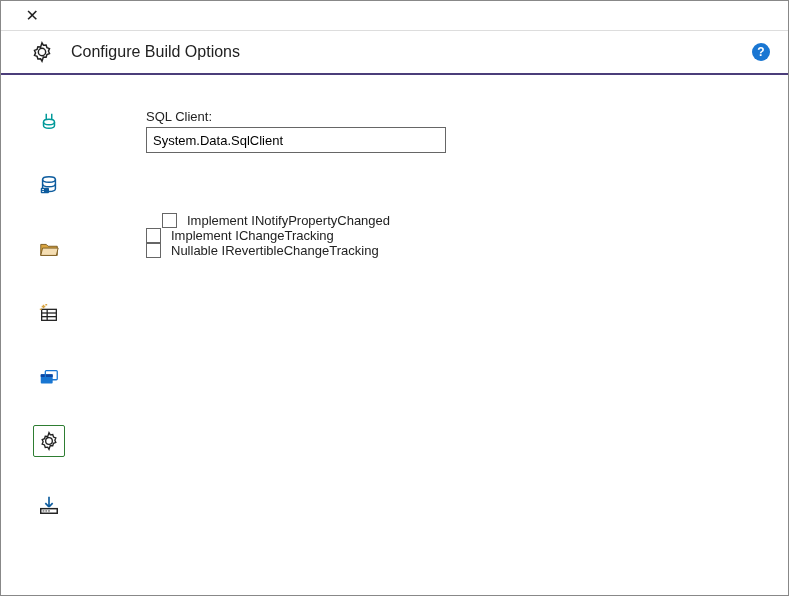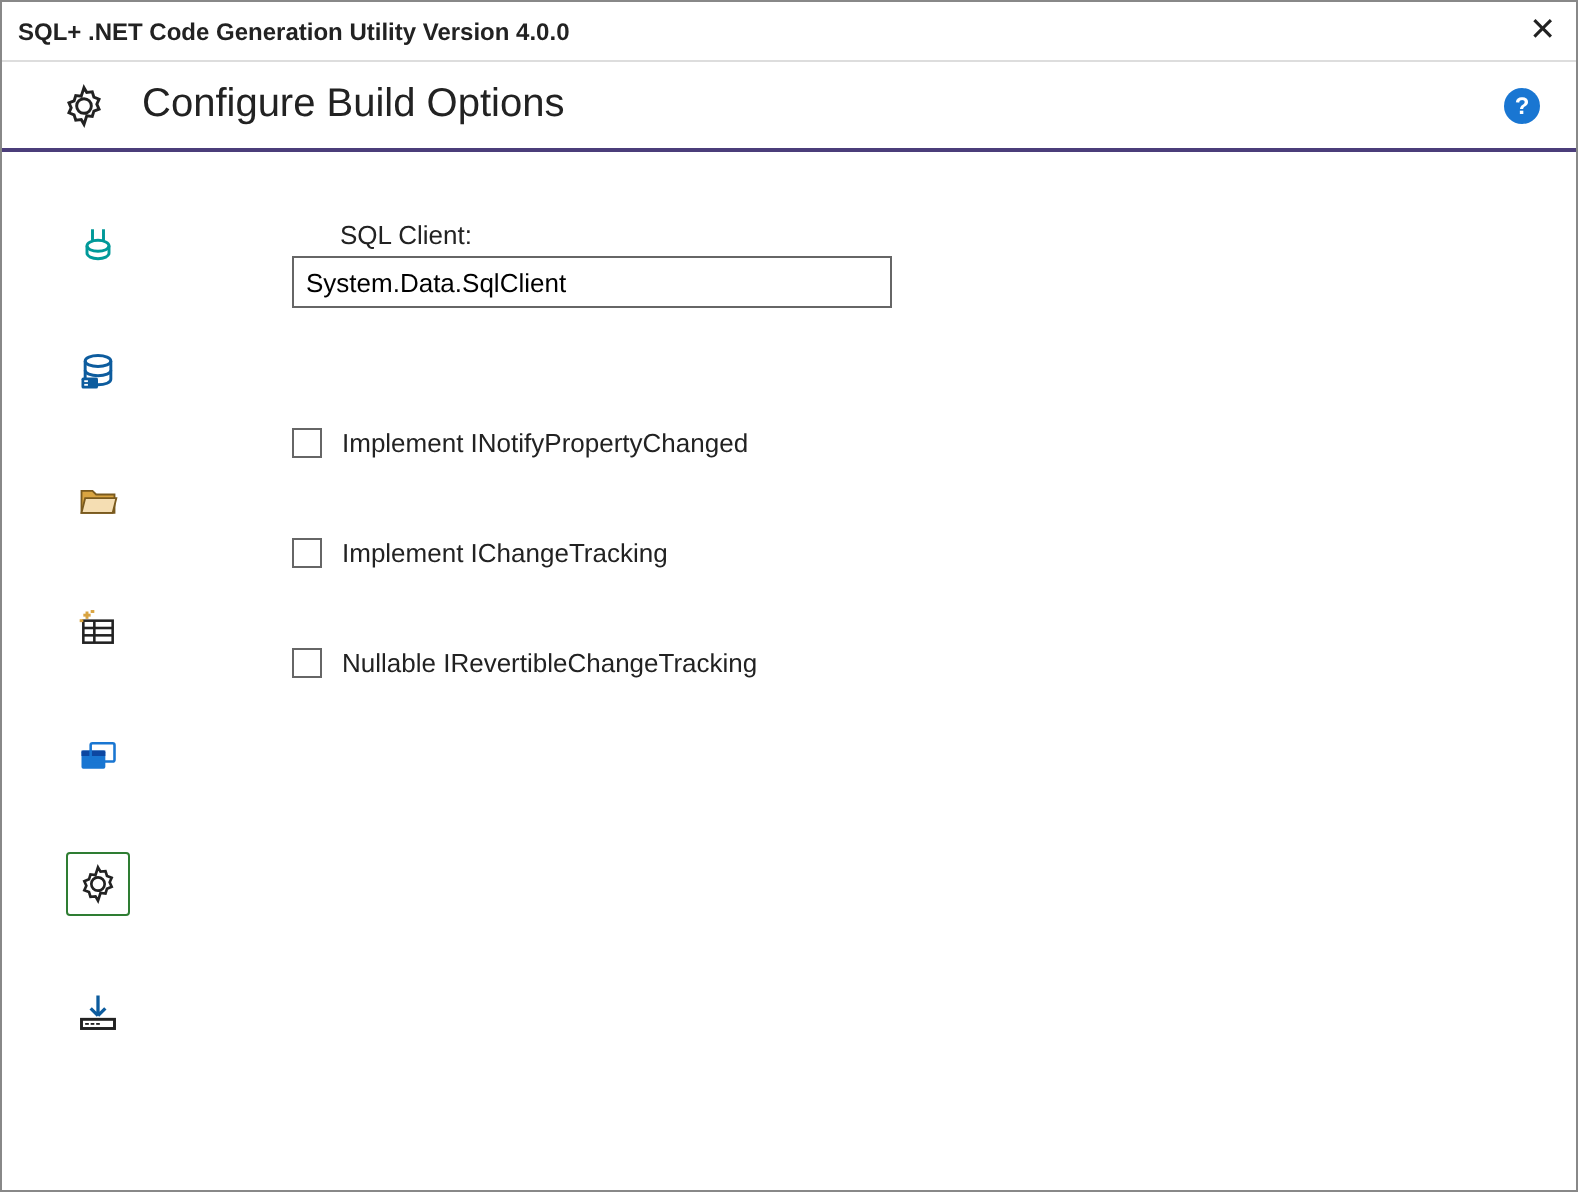--- a/index.html
+++ b/index.html
@@ -32,21 +32,21 @@
       font-family: Arial, sans-serif;
     }
     .header {
       display: flex;
       align-items: center;
       padding: 10px 18px 10px 30px;
       border-bottom: 2px solid #4b3d7a;
     }
     .header .gear { margin-right: 18px; }
     .header h1 {
-      font-size: 20px;
+      font-size: 16px;
       font-weight: 400;
       color: #222;
       flex: 1;
     }
     .help-badge {
       width: 18px; height: 18px;
       border-radius: 50%;
       background: #1976d2;
       color: #fff;
       font-size: 12px;
@@ -80,51 +80,48 @@
       border-color: #2e7d32;
     }
     .content {
       flex: 1;
       padding: 34px 20px 0 60px;
     }
     .field-label {
       font-size: 13px;
       color: #222;
       margin-bottom: 3px;
-      margin-left: 24px;
     }
     .text-input {
       width: 300px;
       height: 26px;
       padding: 4px 6px;
       font-size: 13px;
       border: 1px solid #666;
       font-family: inherit;
     }
     .check-row {
       display: flex;
       align-items: center;
       gap: 10px;
-      margin-top: 40px;
     }
     .check-row:first-of-type { margin-top: 60px; }
     .check-box {
       width: 15px; height: 15px;
       border: 1px solid #666;
       cursor: pointer;
       flex-shrink: 0;
     }
     .check-label { font-size: 13px; }
     svg { display: block; }
   </style>
 </head>
 <body>
 
 <div class="titlebar">
-  <span class="title">SQL+ .NET Code Generation Utility Version 4.0.0</span>
   <span class="close-x">✕</span>
 </div>
 
 <div class="header">
   <span class="gear">
     <svg width="22" height="22" viewBox="0 0 24 24">
         <path fill="none" stroke="#222" stroke-width="1.6" d="M12 8a4 4 0 1 0 0 8 4 4 0 0 0 0-8zM12 2l1.5 2.6 3-0.3 0.9 2.9 2.8 1.1-1.2 2.7 1.2 2.7-2.8 1.1-0.9 2.9-3-0.3L12 22l-1.5-2.6-3 0.3-0.9-2.9-2.8-1.1 1.2-2.7-1.2-2.7 2.8-1.1 0.9-2.9 3 0.3z"></path>
       </svg>
   </span>
   <h1>Configure Build Options</h1>
@@ -211,21 +208,21 @@
       </span>
     </div>
   </div>
 
   <div class="content">
     <div>
       <div class="field-label">SQL Client:</div>
       <input class="text-input" type="text" value="System.Data.SqlClient" style="">
     </div>
 
-    <div class="check-row" style="margin-top:60px;">
+    <div class="check-row" style="margin-top:60px;margin-left:16px;">
       <div class="check-box"></div>
       <span class="check-label">Implement INotifyPropertyChanged</span>
     </div>
 
     <div class="check-row">
       <div class="check-box"></div>
       <span class="check-label">Implement IChangeTracking</span>
     </div>
 
     <div class="check-row">

